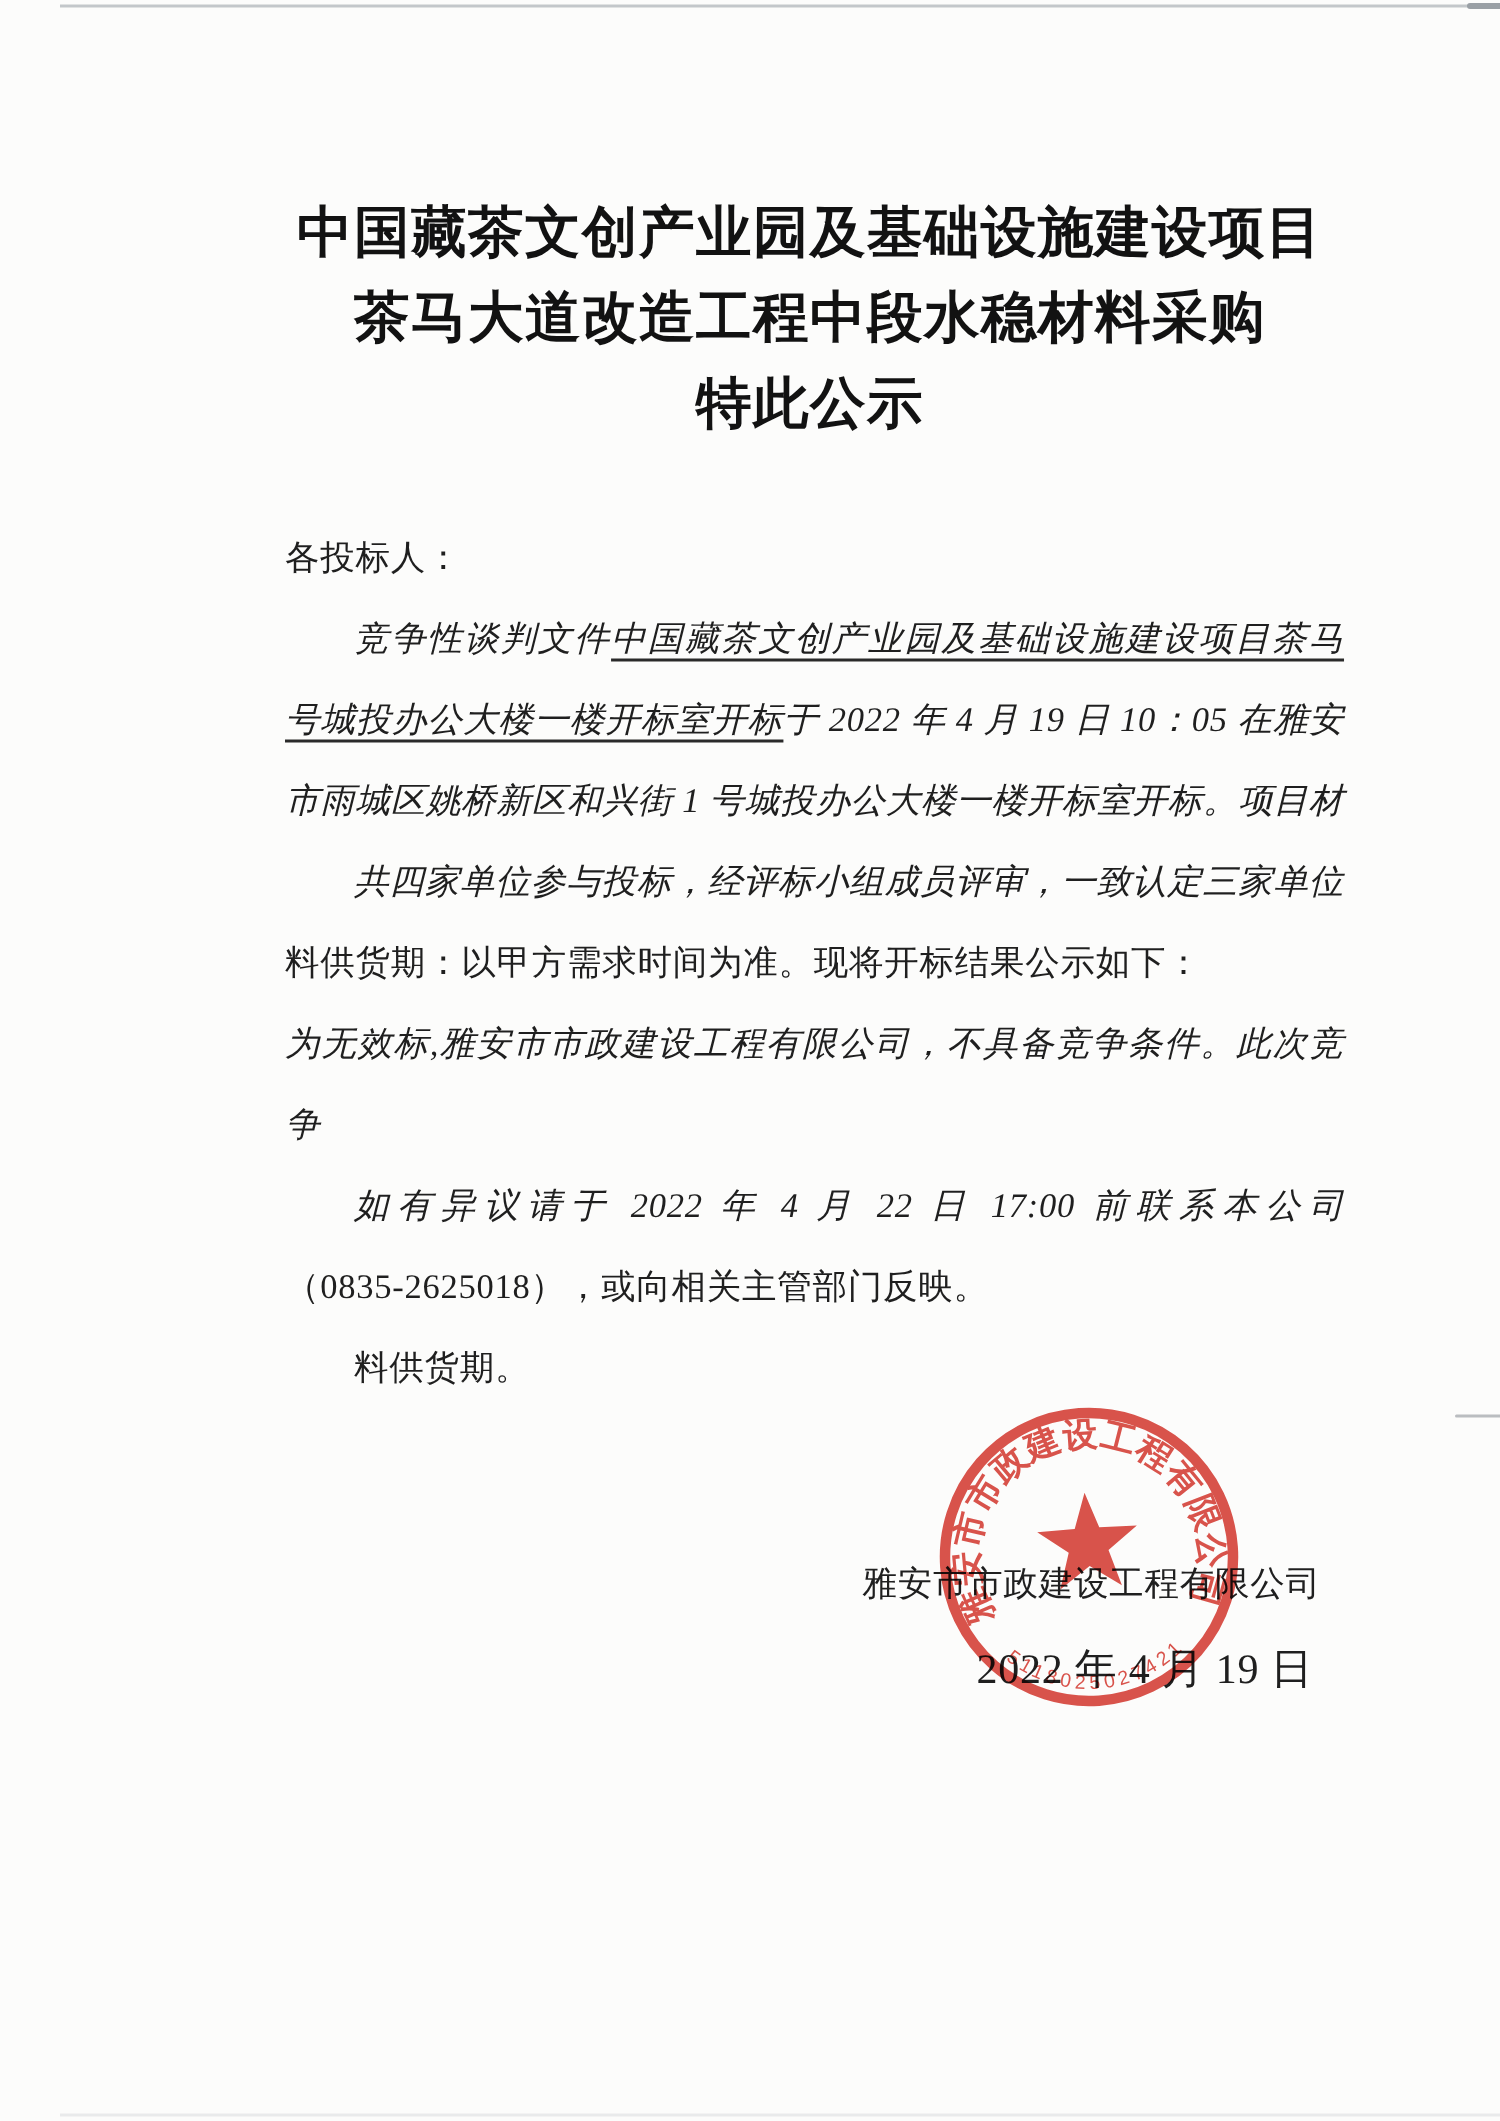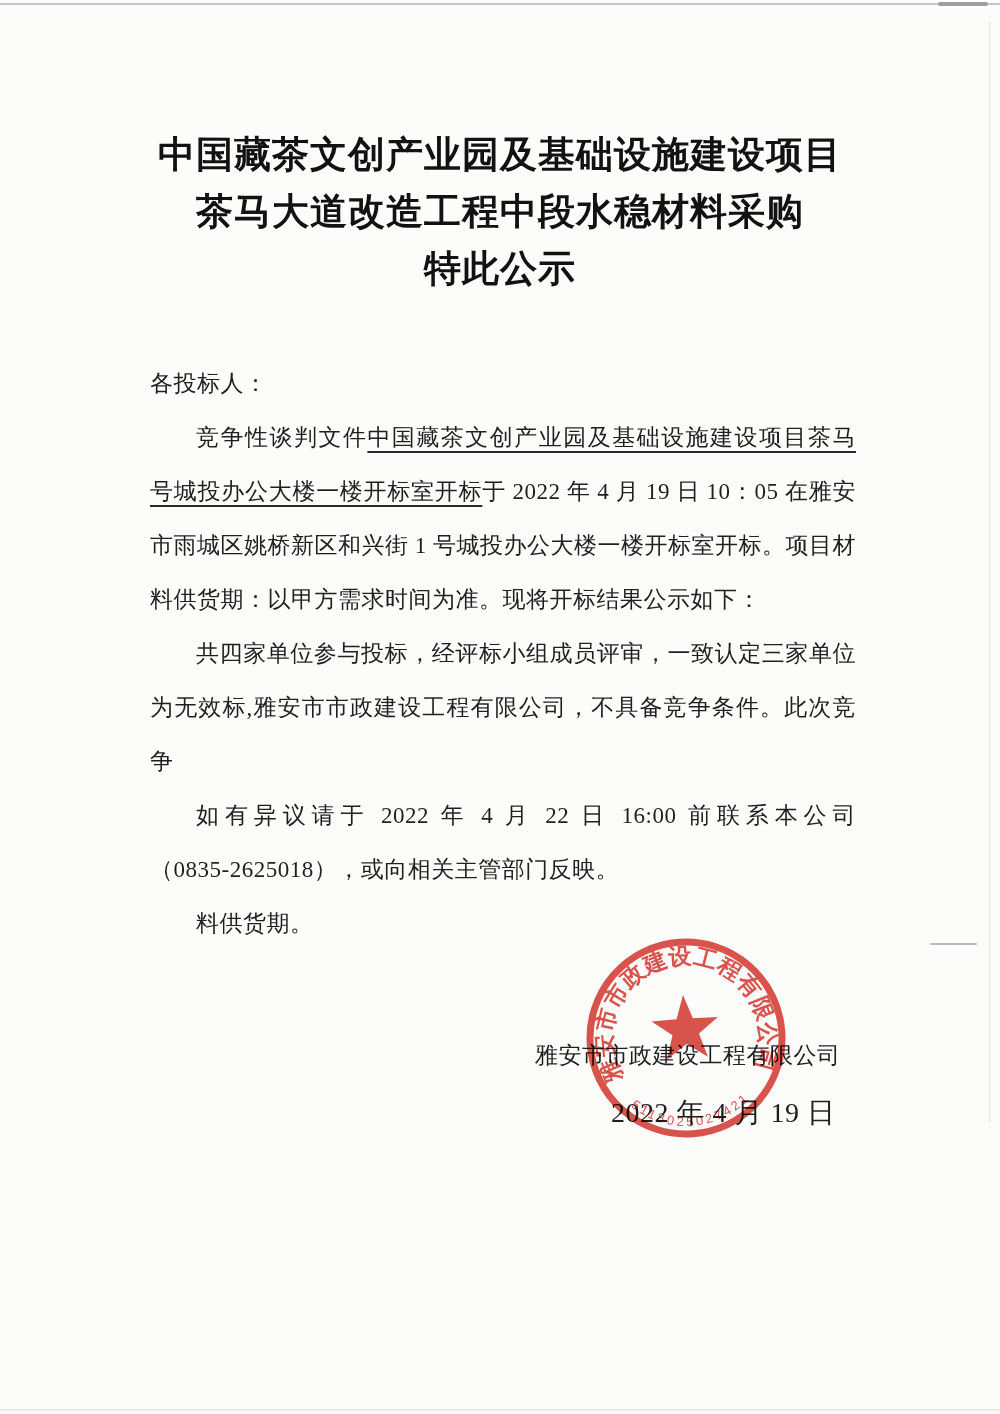--- a/index.html
+++ b/index.html
@@ -2,45 +2,45 @@
 <html><head>
 <meta charset="utf-8">
 <style>
   html,body{margin:0;padding:0;}
   body{
     width:1000px;height:1414px;position:relative;overflow:hidden;
     background:#fcfcfb;
     font-family:"Liberation Serif","DejaVu Serif",serif;
     color:#1f1f1f;
   }
-  .page{position:absolute;inset:0;}
+  .page{position:absolute;inset:0;margin-left:40px;}
 
   
   .edge-top{position:absolute;left:0;top:3px;width:1000px;height:2px;background:#c3c7ca;}
   .edge-top-dark{position:absolute;left:938px;top:2px;width:50px;height:4px;background:#9aa0a5;border-radius:2px;}
   .edge-right{position:absolute;left:989px;top:22px;width:1px;height:1100px;background:#dcdee0;opacity:.85;}
   .stray-dash{position:absolute;left:930px;top:943px;width:47px;height:2px;background:#a9adb2;opacity:.8;border-radius:1px;}
   .edge-bottom{position:absolute;left:0;top:1409px;width:1000px;height:2px;background:#e9eaeb;}
 
   
   .title-block{
     position:absolute;left:0;top:126px;width:1000px;
     text-align:center;
     font-family:"Liberation Sans","DejaVu Sans",sans-serif;
     font-weight:700;font-size:37px;line-height:57px;color:#121212;
     letter-spacing:1px;
   }
 
   
   .body-block{
-    position:absolute;left:150px;top:357px;width:706px;
+    position:absolute;left:150px;top:345px;width:706px;
     font-size:23px;line-height:54px;letter-spacing:.5px;
   }
   .bline{text-align:justify;white-space:normal;}
-  .bline.fill{text-align-last:justify;}
+  .bline.fill{text-align-last:justify;font-style:italic;}
   .bline.indent{text-indent:46px;}
   .useg{
     text-decoration:underline;
     text-decoration-thickness:1.5px;
     text-underline-offset:6px;
     text-decoration-color:#2a2a2a;
   }
 
   
   .sig-company{position:absolute;left:535px;top:1040px;font-size:23px;letter-spacing:.5px;}
@@ -69,24 +69,24 @@
     <div>茶马大道改造工程中段水稳材料采购</div>
     <div>特此公示</div>
   </div>
 
   <div class="body-block">
     <div class="bline">各投标人：</div>
 
   <div class="bline fill indent"><span>竞争性谈判文件</span><span class="useg">中国藏茶文创产业园及基础设施建设项目茶马</span></div>
       <div class="bline fill"><span class="useg">号城投办公大楼一楼开标室开标</span><span>于 2022 年 4 月 19 日 10：05 在雅安</span></div>
       <div class="bline fill"><span>市雨城区姚桥新区和兴街 1 号城投办公大楼一楼开标室开标。项目材</span></div>
+      <div class="bline fill indent"><span>共四家单位参与投标，经评标小组成员评审，一致认定三家单位</span></div>
       <div class="bline"><span>料供货期：以甲方需求时间为准。现将开标结果公示如下：</span></div>
-      <div class="bline fill indent"><span>共四家单位参与投标，经评标小组成员评审，一致认定三家单位</span></div>
       <div class="bline fill"><span>为无效标,雅安市市政建设工程有限公司，不具备竞争条件。此次竞争</span></div>
-      <div class="bline fill indent"><span>如有异议请于 2022 年 4 月 22 日 16:00 前联系本公司</span></div>
+      <div class="bline fill indent"><span>如有异议请于 2022 年 4 月 22 日 17:00 前联系本公司</span></div>
       <div class="bline"><span>（0835-2625018），或向相关主管部门反映。</span></div>
       <div class="bline indent"><span>料供货期。</span></div>
     </div>
 
   <div class="sig-company">雅安市市政建设工程有限公司</div>
   <div class="sig-date">2022 年 4 月 19 日</div>
 
   <svg class="stamp" viewBox="0 0 208 208" width="208" height="208">
     <defs>
       <path id="arcTop" d="M 36.9 135.3 A 74 74 0 1 1 171.1 135.3" fill="none"></path>

